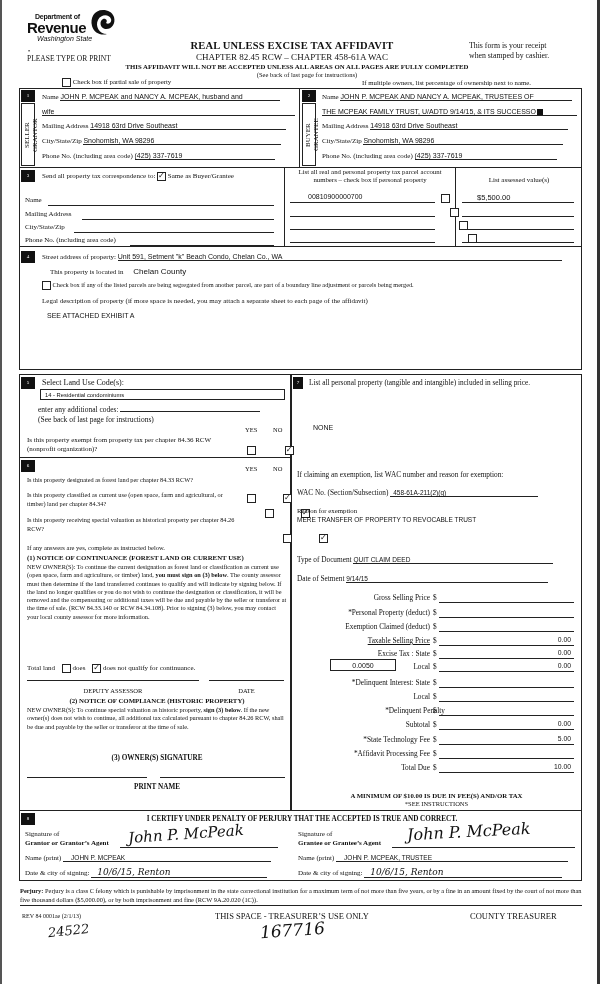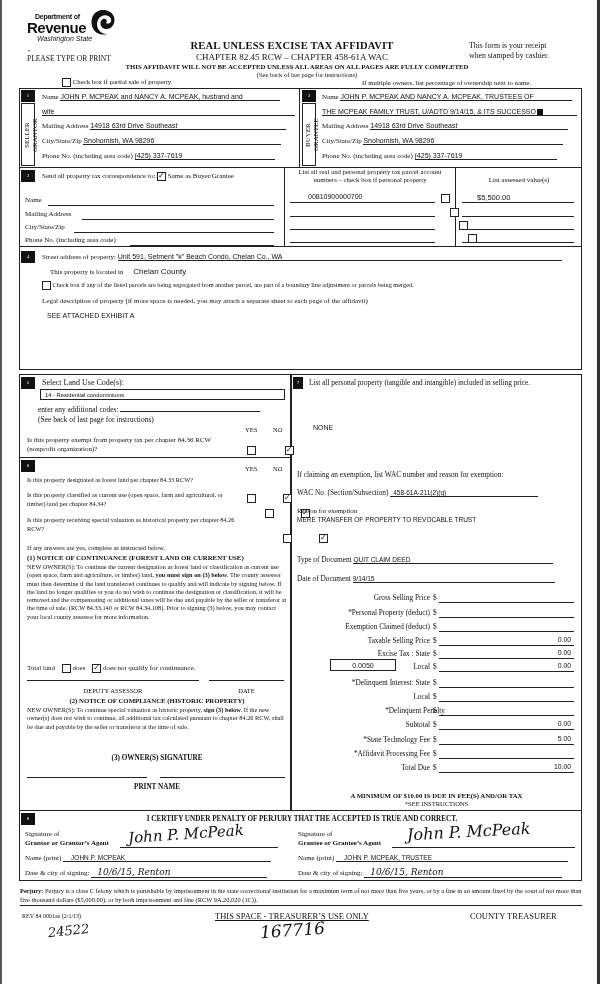--- a/index.html
+++ b/index.html
@@ -225,39 +225,39 @@
     <span class="filled ul" style="display:inline-block; width:148px; font-size:6.5px; padding-left:3px;">458-61A-211(2)(g)</span>
   </div>
   <div class="abs" style="left:295px; top:507px; font-size:6.8px;">Reason for exemption</div>
   <div class="abs filled" style="left:295px; top:516px; font-size:6.5px;">MERE TRANSFER OF PROPERTY TO REVOCABLE TRUST</div>
 
   <div class="abs row-label" style="left:295px; top:555px; font-size:7.3px;">
     <span>Type of Document</span>
     <span class="filled ul" style="display:inline-block; width:200px; font-size:6.5px;">QUIT CLAIM DEED</span>
   </div>
   <div class="abs row-label" style="left:295px; top:574px; font-size:7.3px;">
-    <span>Date of Document</span>
+    <span>Date of Setment</span>
     <span class="filled ul" style="display:inline-block; width:202px; font-size:6.5px;">9/14/15</span>
   </div>
 
   <div class="abs sans center" style="left:328px; top:659px; width:66px; height:12px; border:1px solid #222; font-size:7px; line-height:11px;">
     <span>0.0050</span>
   </div>
 
   <div id="fee-rows">
       <div class="abs right" style="left: 295px; top: 593px; width: 133px; font-size: 7.3px;">Gross Selling Price</div>
       <div class="abs" style="left: 431px; top: 593px; font-size: 7.3px;">$</div>
       <div class="abs filled right ul" style="left: 437px; top: 593px; width: 135px; height: 10px; font-size: 6.8px; padding-right: 3px;"></div>
       <div class="abs right" style="left: 295px; top: 608px; width: 133px; font-size: 7.3px;">*Personal Property (deduct)</div>
       <div class="abs" style="left: 431px; top: 608px; font-size: 7.3px;">$</div>
       <div class="abs filled right ul" style="left: 437px; top: 608px; width: 135px; height: 10px; font-size: 6.8px; padding-right: 3px;"></div>
       <div class="abs right" style="left: 295px; top: 622px; width: 133px; font-size: 7.3px;">Exemption Claimed (deduct)</div>
       <div class="abs" style="left: 431px; top: 622px; font-size: 7.3px;">$</div>
       <div class="abs filled right ul" style="left: 437px; top: 622px; width: 135px; height: 10px; font-size: 6.8px; padding-right: 3px;"></div>
-      <div class="abs right" style="left: 295px; top: 636px; width: 133px; font-size: 7.3px;">Taxable Selling Price</div>
+      <div class="abs right" style="left: 295px; top: 636px; width: 133px; font-size: 7.3px; text-decoration: underline;">Taxable Selling Price</div>
       <div class="abs" style="left: 431px; top: 636px; font-size: 7.3px;">$</div>
       <div class="abs filled right ul" style="left: 437px; top: 636px; width: 135px; height: 10px; font-size: 6.8px; padding-right: 3px;">0.00</div>
       <div class="abs right" style="left: 295px; top: 649px; width: 133px; font-size: 7.3px;">Excise Tax : State</div>
       <div class="abs" style="left: 431px; top: 649px; font-size: 7.3px;">$</div>
       <div class="abs filled right ul" style="left: 437px; top: 649px; width: 135px; height: 10px; font-size: 6.8px; padding-right: 3px;">0.00</div>
       <div class="abs right" style="left: 295px; top: 662px; width: 133px; font-size: 7.3px;">Local</div>
       <div class="abs" style="left: 431px; top: 662px; font-size: 7.3px;">$</div>
       <div class="abs filled right ul" style="left: 437px; top: 662px; width: 135px; height: 10px; font-size: 6.8px; padding-right: 3px;">0.00</div>
       <div class="abs right" style="left: 295px; top: 678px; width: 133px; font-size: 7.3px;">*Delinquent Interest: State</div>
       <div class="abs" style="left: 431px; top: 678px; font-size: 7.3px;">$</div>
@@ -316,17 +316,17 @@
   <div class="abs row-label" style="left:296px; top:867px; font-size:7px;">
     <span>Date &amp; city of signing:</span>
     <span class="hand ul" style="display:inline-block; width:198px; font-size:9px; padding-left:6px;">10/6/15, Renton</span>
   </div>
 
   
   <div class="abs" style="left:18px; top:887px; width:562px; font-size:6.4px; line-height:8.5px; border-bottom:1px solid #222; padding-bottom:1px;">
     <b>Perjury:</b><span> Perjury is a class C felony which is punishable by imprisonment in the state correctional institution for a maximum term of not more than five years, or by a fine in an amount fixed by the court of not more than five thousand dollars ($5,000.00), or by both imprisonment and fine (RCW 9A.20.020 (1C)).</span>
   </div>
   <div class="abs" style="left:20px; top:913px; font-size:6px;">REV 84 0001ae (2/1/13)</div>
-  <div class="abs" style="left:213px; top:911px; font-size:8.5px;text-decoration:underline;">THIS SPACE - TREASURER’S USE ONLY</div>
+  <div class="abs" style="left:213px; top:911px; font-size:8.5px;">THIS SPACE - TREASURER’S USE ONLY</div>
   <div class="abs" style="left:468px; top:911px; font-size:8.5px;">COUNTY TREASURER</div>
   <div class="abs hand" style="left:46px; top:923px; font-size:13px; transform:rotate(-6deg);">24522</div>
   <div class="abs hand" style="left:258px; top:920px; font-size:17px; transform:rotate(-4deg);">167716</div>
 </div>
 
 </body></html>

